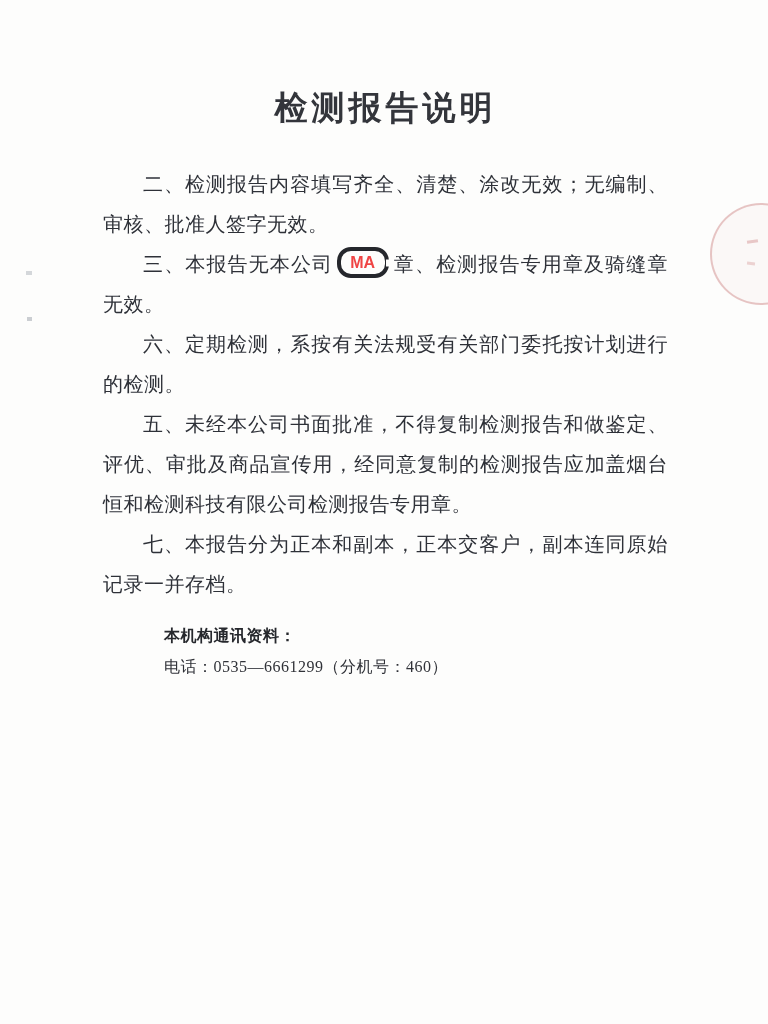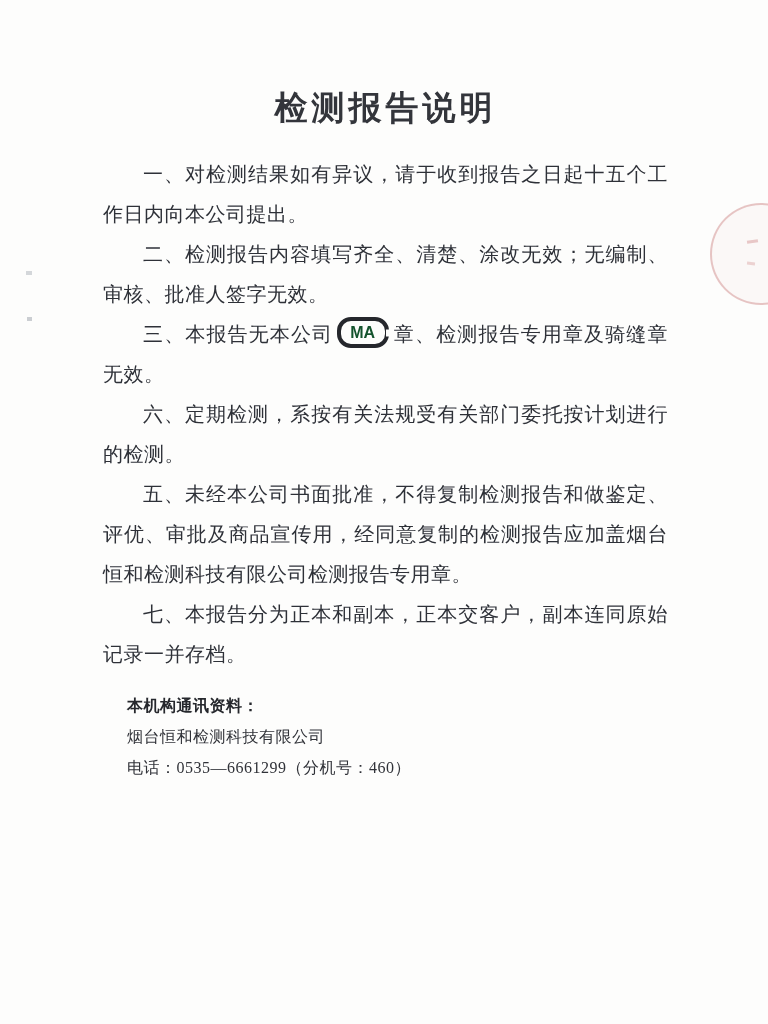--- a/index.html
+++ b/index.html
@@ -18,21 +18,21 @@
     color: #2b2d33;
   }
   .doc-body {
     position: absolute;
     left: 103px;
     top: 0;
     width: 565px;
   }
   .doc-title {
     margin-top: 86px;
-    margin-bottom: 24px;
+    margin-bottom: 34px;
     font-size: 33px;
     line-height: 44px;
     font-weight: bold;
     letter-spacing: 4px;
     text-align: center;
     color: #33353b;
   }
   .para {
     font-size: 20px;
     line-height: 40px;
@@ -58,35 +58,35 @@
     left: 0;
     right: 1px;
     top: 50%;
     transform: translateY(-50%);
     text-align: center;
     font-family: "Liberation Sans", sans-serif;
     font-weight: bold;
     font-size: 16px;
     line-height: 1;
     letter-spacing: 0;
-    color: #14532d;
+    color: #ef4444;
     text-indent: 0;
   }
   .cma-notch {
     position: absolute;
     right: -6px;
     top: 50%;
     transform: translateY(-50%);
     width: 5px;
     height: 7px;
     background: #fdfdfc;
   }
   .contact {
     margin-top: 16px;
-    margin-left: 24px;
+    margin-left: 61px;
     font-size: 16px;
     line-height: 31px;
     letter-spacing: 0.5px;
     color: #303238;
   }
   .contact-heading {
     font-weight: bold;
     font-family: "Liberation Sans", sans-serif;
     color: #26282d;
   }
@@ -142,36 +142,34 @@
 </style>
 </head>
 <body>
 
 <div class="page">
 
   <div class="doc-body">
 
     <div class="doc-title">检测报告说明</div>
 
-    <div class="para">一、对检测结果如有异议，请于收到报告之日起十五个工作日内向本公司提出。</div>
 
     <div class="para">二、检测报告内容填写齐全、清楚、涂改无效；无编制、审核、批准人签字无效。</div>
 
     <div class="para"><span>三、本报告无本公司</span><span class="cma"><span class="cma-text">MA</span><span class="cma-notch"></span></span><span>章、检测报告专用章及骑缝章无效。</span></div>
 
 
     <div class="para">六、定期检测，系按有关法规受有关部门委托按计划进行的检测。</div>
 
     <div class="para">五、未经本公司书面批准，不得复制检测报告和做鉴定、评优、审批及商品宣传用，经同意复制的检测报告应加盖烟台恒和检测科技有限公司检测报告专用章。</div>
 
     <div class="para">七、本报告分为正本和副本，正本交客户，副本连同原始记录一并存档。</div>
 
     <div class="contact">
       <div class="contact-heading">本机构通讯资料：</div>
-      <div class="contact-line">烟台恒和检测科技有限公司</div>
       <div class="contact-line">电话：0535—6661299（分机号：460）</div>
     </div>
 
   </div>
 
   <div class="stamp-arc"></div>
   <div class="stamp-mark-a"></div>
   <div class="stamp-mark-b"></div>
   <div class="speck-1"></div>
   <div class="speck-2"></div>

